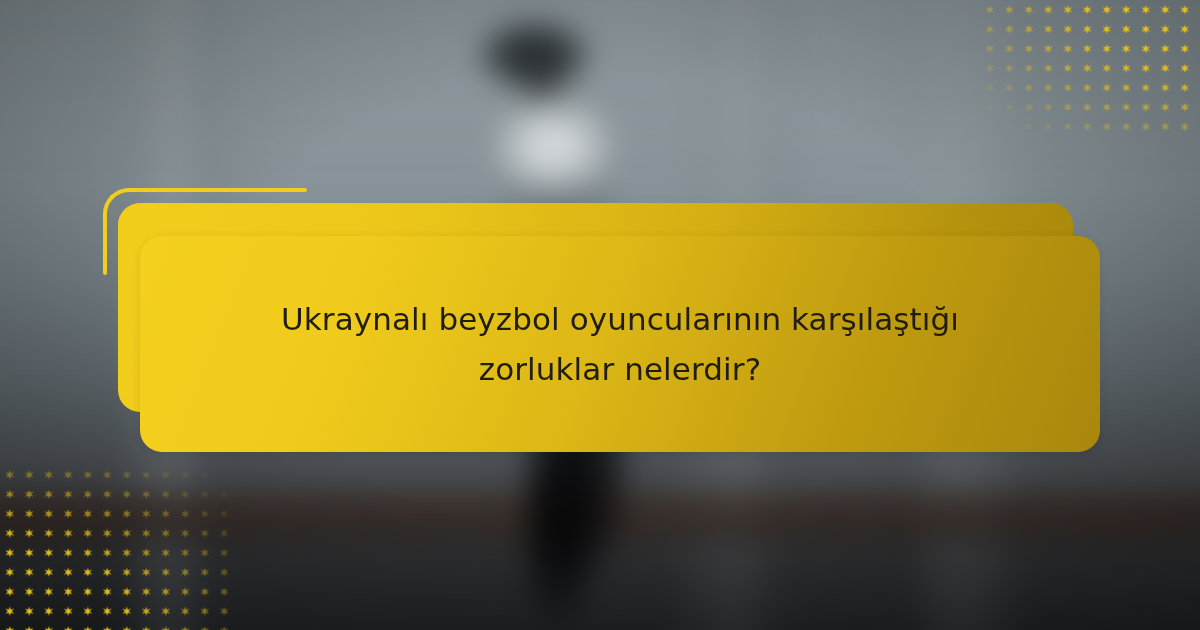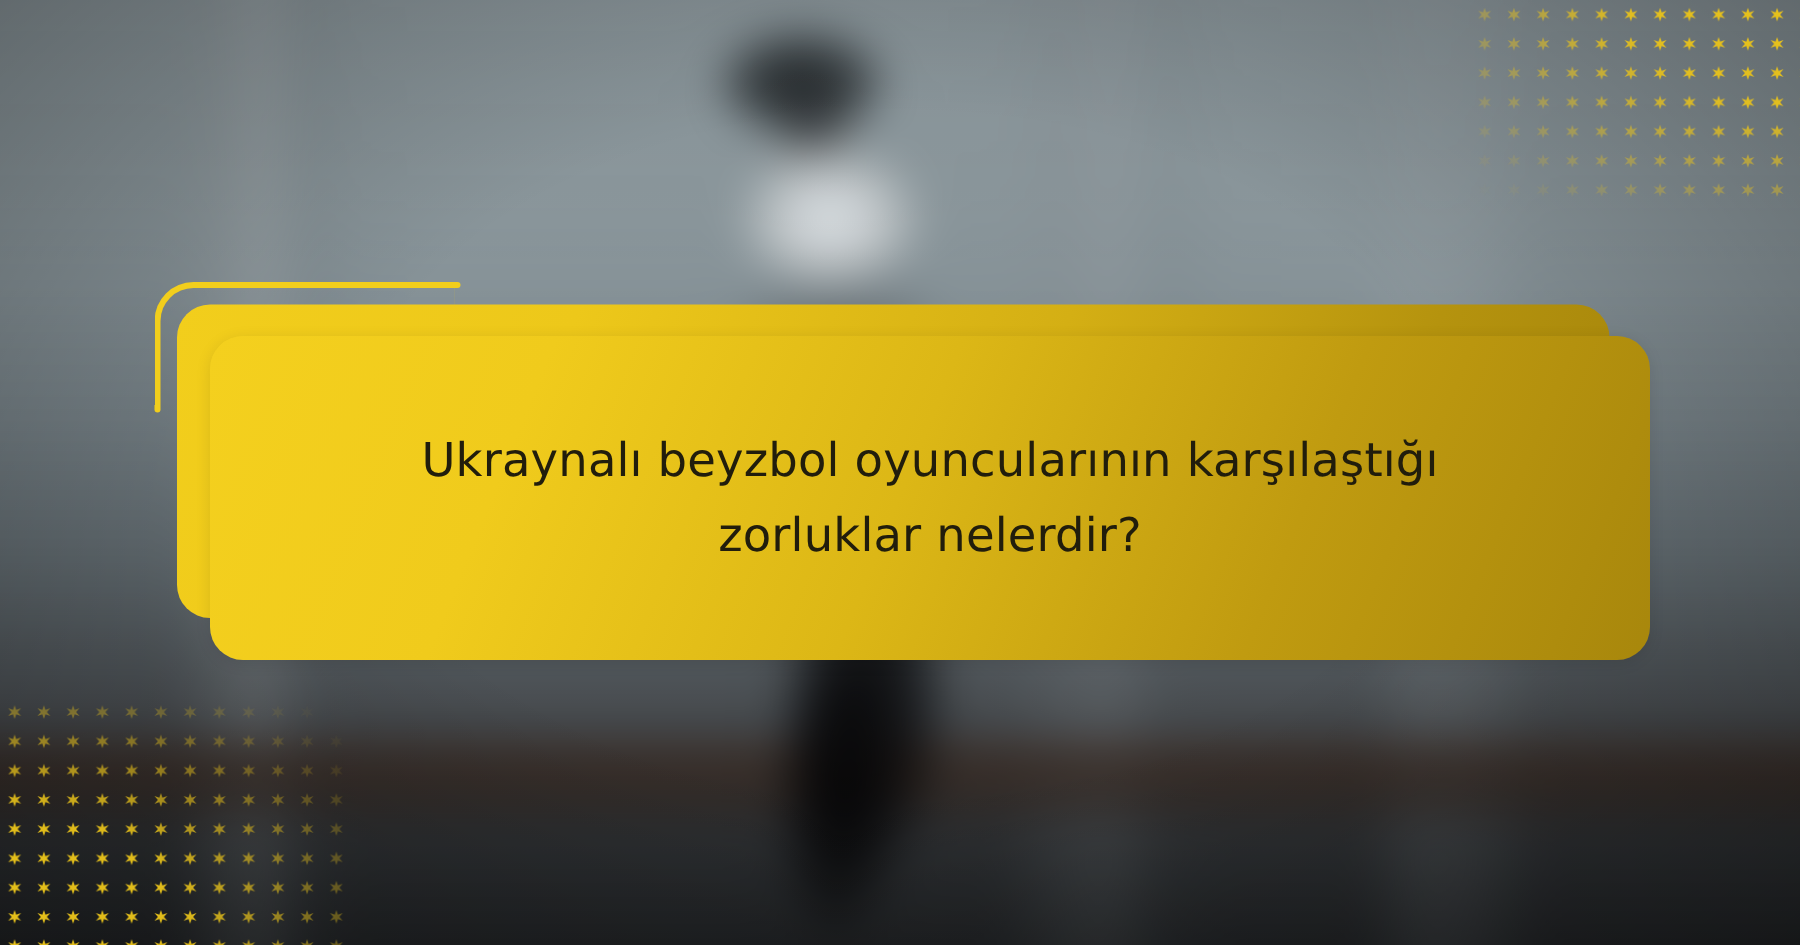--- a/index.html
+++ b/index.html
@@ -114,21 +114,21 @@
     top: 203px;
     width: 955px;
     height: 209px;
     border-radius: 22px;
     background: linear-gradient(110deg, #F2CE1C 0%, #EDC81A 26%, #D4AF14 58%, #B5930E 82%, #A5850B 100%);
   }
 
   .card-front {
     position: absolute;
     left: 140px;
-    top: 224px;
+    top: 236px;
     width: 960px;
     height: 216px;
     border-radius: 22px;
     background: linear-gradient(112deg, #F4D01E 0%, #F0CB1C 22%, #DCB716 48%, #C09B10 74%, #A8870C 100%);
     display: flex;
     align-items: center;
     justify-content: center;
     box-shadow: 0 2px 10px rgba(0,0,0,0.10);
   }
 

